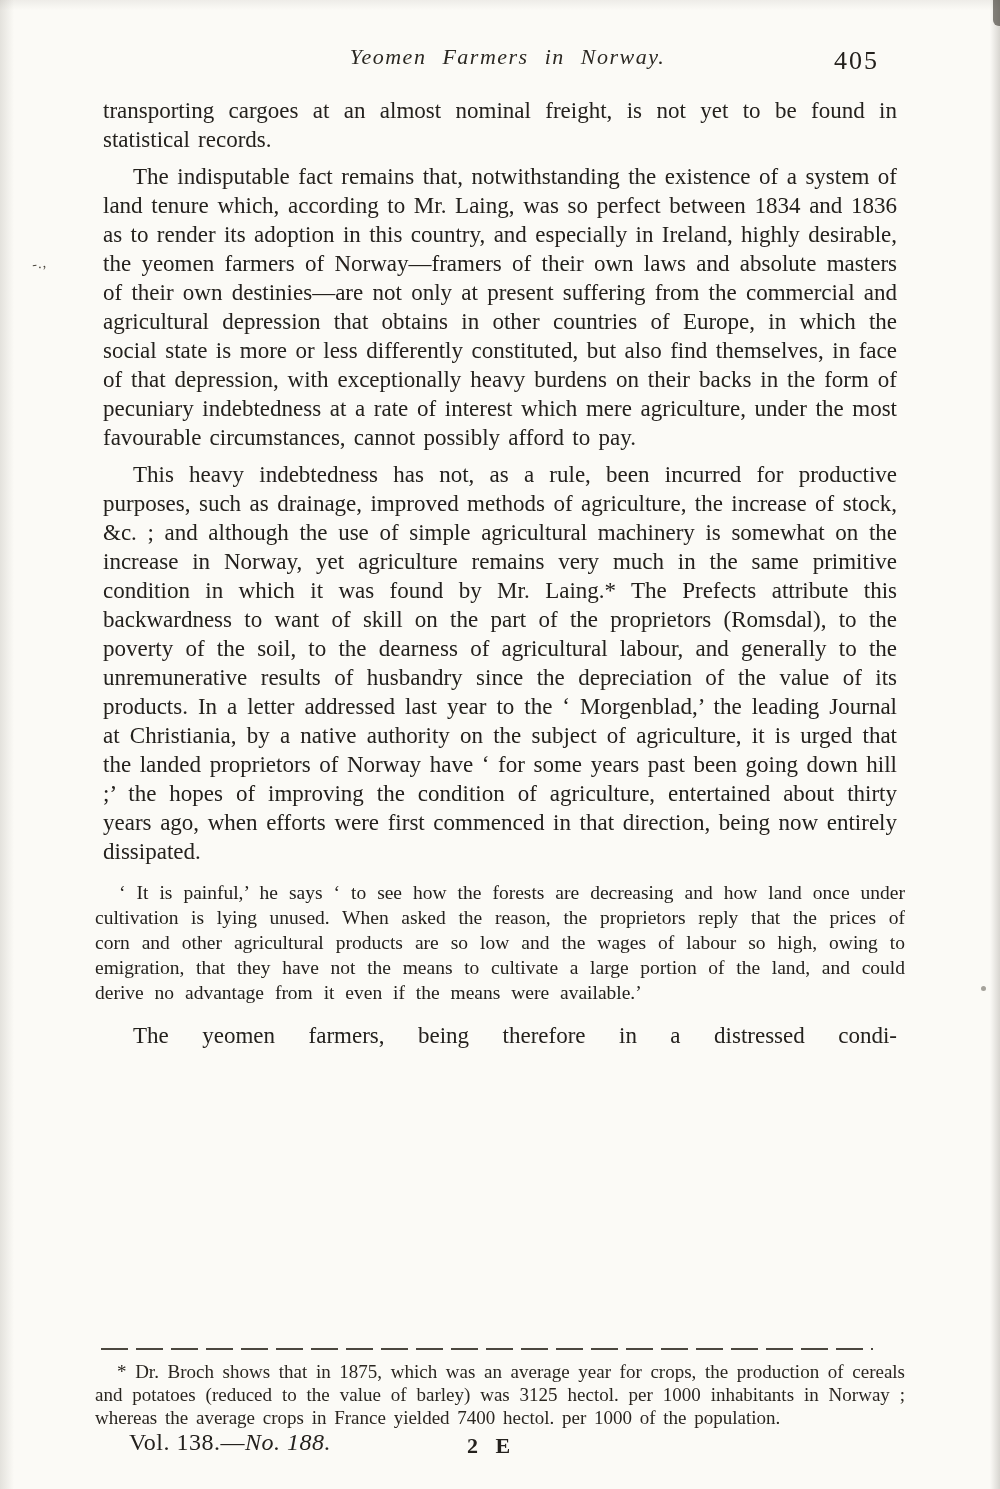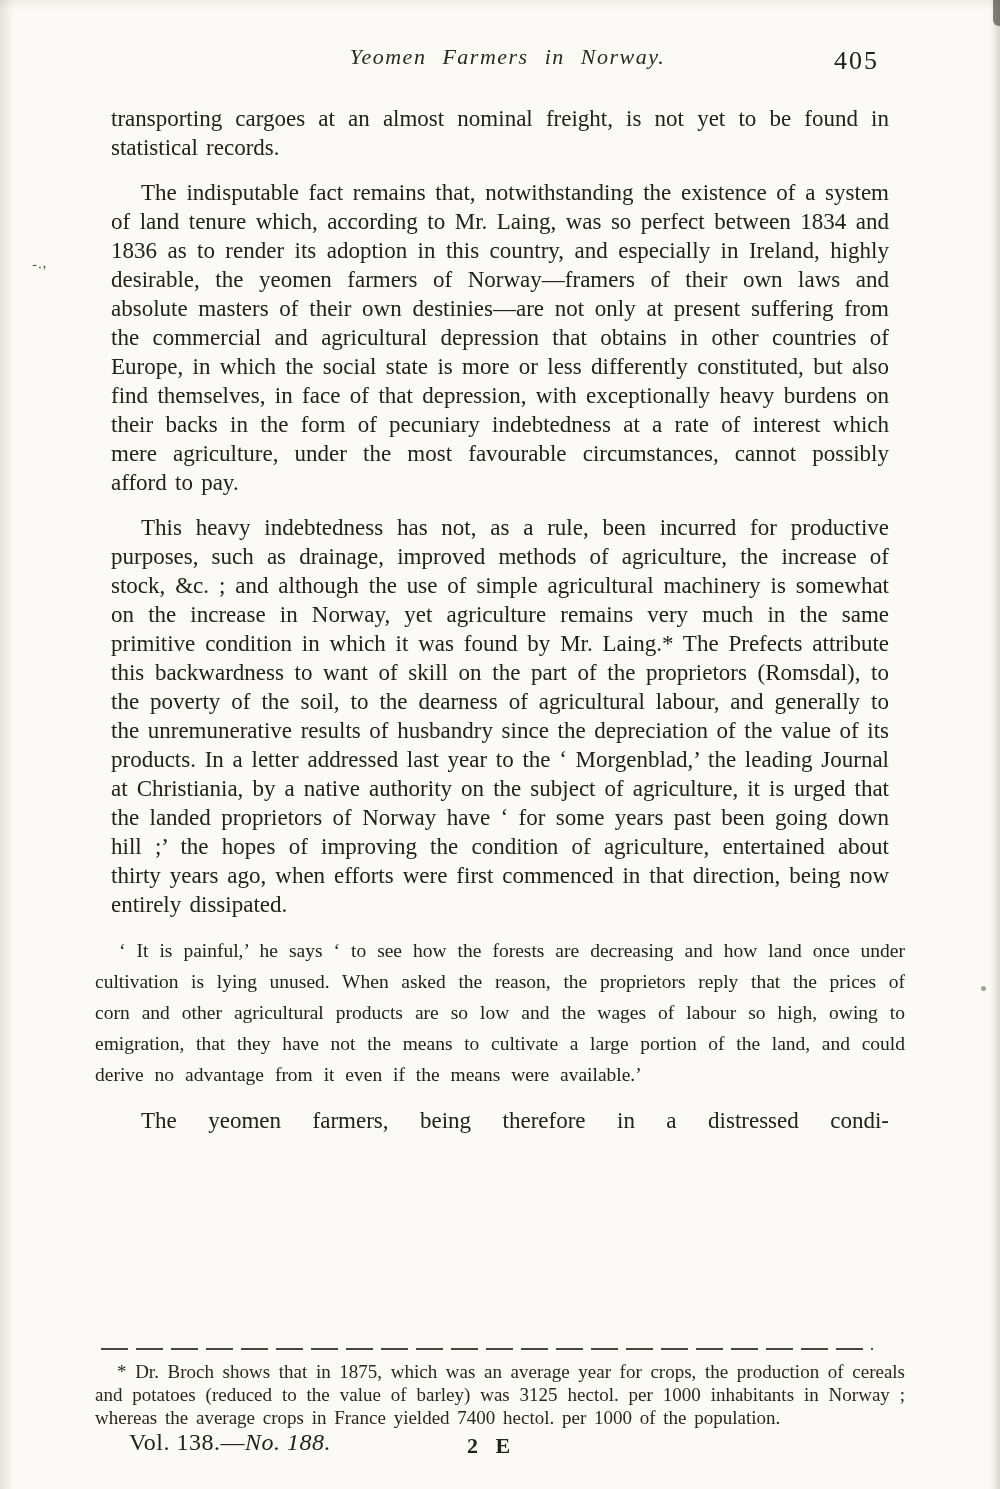--- a/index.html
+++ b/index.html
@@ -18,26 +18,26 @@
     display:flex;flex-direction:column;
     overflow:hidden;
   }
   .header{position:relative;height:44px;flex:0 0 auto;}
   .running-title{
     position:absolute;left:15px;right:0;text-align:center;
     font-style:italic;font-size:22px;letter-spacing:1.5px;word-spacing:9px;color:#2b2822;
   }
   .page-number{position:absolute;right:26px;top:2px;font-size:26px;letter-spacing:2px;}
   .body{flex:0 0 auto;text-align:justify;font-size:23px;line-height:29px;word-spacing:2.5px;}
-  .para{margin:16px;}
+  .para{margin:8px;}
   .para.indent{text-indent:30px;}
   .para.stretch-last{text-align-last:justify;}
   .quote{
     margin:14px 0 16px 0;
-    font-size:19.5px;line-height:31px;word-spacing:6px;
+    font-size:19.5px;line-height:25px;word-spacing:6px;
     text-align:justify;text-indent:24px;
   }
   .spacer{flex:1 1 auto;}
   .footnote-rule{
     flex:0 0 auto;height:2px;margin:0 32px 10px 6px;
     background:repeating-linear-gradient(90deg,#4b473f 0 27px,rgba(0,0,0,0) 27px 35px);
   }
   .footnote{
     flex:0 0 auto;font-size:19px;line-height:23px;word-spacing:3px;
     text-align:justify;text-indent:22px;color:#2a2620;

